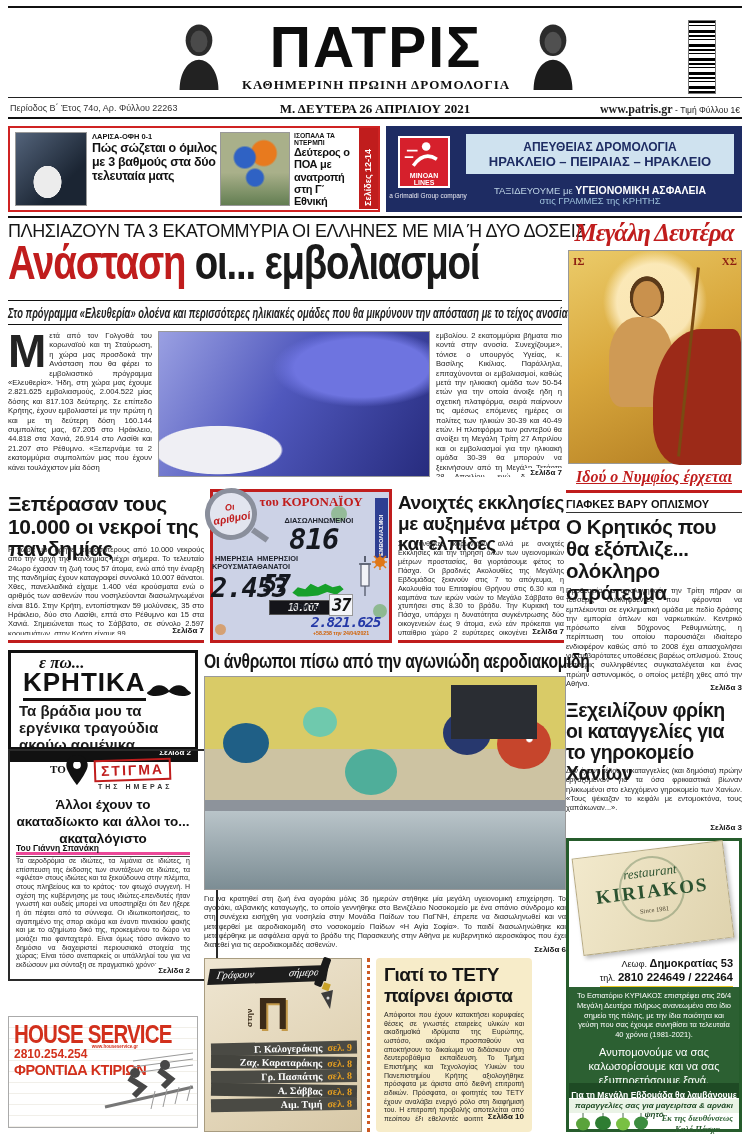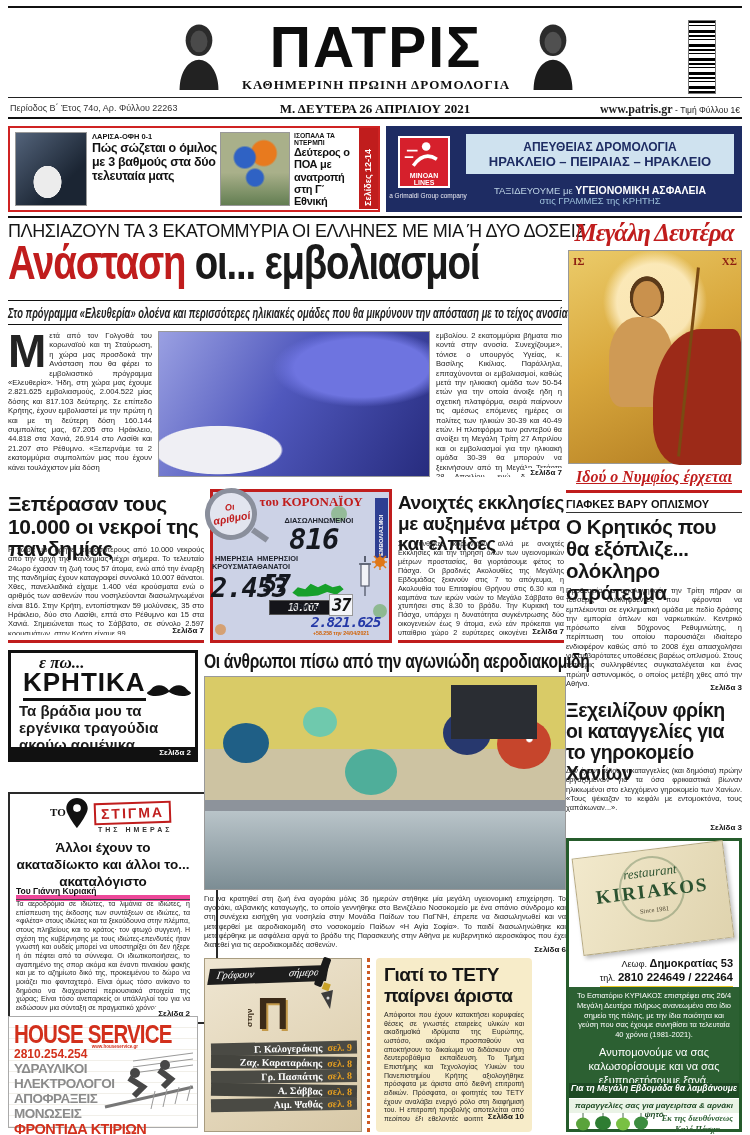--- a/index.html
+++ b/index.html
@@ -228,29 +228,29 @@
     <div class="abs" style="left:12px;top:14px;font-weight:900;font-size:26px;letter-spacing:1px;border-bottom:3px solid #111;padding-bottom:0px">ΚΡΗΤΙΚΑ</div>
     <svg class="abs" style="right:4px;top:30px" width="44" height="15" viewBox="0 0 60 20">
       <path d="M30,10 C24,2 12,0 6,8 C2,13 1,10 0,14 C7,20 21,18 30,12 C39,18 53,20 60,14 C59,10 58,13 54,8 C48,0 36,2 30,10 Z" fill="#111"></path>
     </svg>
     <div class="abs" style="left:8px;top:50px;width:170px;font-weight:600;font-size:15px;line-height:1.12;color:#1c1c1c">Τα βράδια μου τα εργένικα τραγούδια ακούω αρμένικα...</div>
     <div class="abs" style="left:0;bottom:0;width:100%;height:12px;background:#111">
       <span style="float:right;color:#fff;font-size:8px;font-weight:bold;padding:1px 4px 0 0">Σελίδα 2</span>
     </div>
   </div>
 
-  <div class="abs" style="left:8px;top:792px;width:210px;height:232px;border:2px solid #2a2a2a">
+  <div class="abs" style="left:8px;top:749px;width:210px;height:232px;border:2px solid #2a2a2a">
     <span class="abs serif" style="left:40px;top:12px;font-size:11px;font-weight:bold">ΤΟ</span>
     <svg class="abs" style="left:56px;top:4px" width="22" height="30" viewBox="0 0 20 28">
       <path fill-rule="evenodd" d="M10,0 C4.5,0 0,4.2 0,9.6 C0,15.5 10,28 10,28 C10,28 20,15.5 20,9.6 C20,4.2 15.5,0 10,0 Z M10,13 a3.6,3.6 0 1,1 0,-7.2 a3.6,3.6 0 1,1 0,7.2 Z" fill="#111"></path>
     </svg>
     <span class="abs" style="left:84px;top:8px;color:#c01d1d;border:2.5px solid #c01d1d;font-weight:900;font-size:14px;letter-spacing:2px;padding:1px 5px;transform:rotate(-2deg)">ΣΤΙΓΜΑ</span>
     <span class="abs" style="left:88px;top:32px;font-size:7px;font-weight:bold;letter-spacing:3px;color:#333">ΤΗΣ ΗΜΕΡΑΣ</span>
-    <div class="abs" style="left:6px;top:46px;width:174px;text-align:center;font-size:13.5px;font-weight:bold;line-height:1.25;border-bottom:6px solid #ec4899;padding-bottom:4px">Άλλοι έχουν το ακαταδίωκτο και άλλοι το... ακαταλόγιστο</div>
-    <div class="abs" style="left:6px;top:92px;width:174px;font-size:8.5px;font-weight:bold;border-bottom:1px solid #444;padding-bottom:3px">Του Γιάννη Κυριακή</div>
+    <div class="abs" style="left:6px;top:46px;width:174px;text-align:center;font-size:13.5px;font-weight:bold;line-height:1.25;border-bottom:3px solid #ec4899;padding-bottom:4px">Άλλοι έχουν το ακαταδίωκτο και άλλοι το... ακαταλόγιστο</div>
+    <div class="abs" style="left:6px;top:92px;width:174px;font-size:8.5px;font-weight:bold;border-bottom:1px solid #444;padding-bottom:3px">Του Γιάννη Σπανάκη</div>
     <div class="abs clip" style="left:6px;top:106px;width:174px;height:118px">
       <p class="body-txt" style="font-size:7px">Τα αεροδρόμια σε ιδιώτες, τα λιμάνια σε ιδιώτες, η επίσπευση της έκδοσης των συντάξεων σε ιδιώτες, τα «φιλέτα» στους ιδιώτες και τα ξεκούδουνα στην πλέμπα, στους πληβείους και το κράτος· τον φτωχό συγγενή. Η σχέση της κυβέρνησης με τους ιδιώτες-επενδυτές ήταν γνωστή και ουδείς μπορεί να υποστηρίξει ότι δεν ήξερε ή ότι πέφτει από τα σύννεφα. Οι ιδιωτικοποιήσεις, το αγαπημένο της σπορ ακόμα και έναντι πινακίου φακής και με το αζημίωτο δικό της, προκειμένου το δώρο να μοιάζει πιο φανταχτερό. Είναι όμως τόσο ανίκανο το δημόσιο να διαχειριστεί περιουσιακά στοιχεία της χώρας; Είναι τόσο ανεπαρκείς οι υπάλληλοί του για να εκδώσουν μια σύνταξη σε πραγματικό χρόνο;</p>
       <span class="pg">Σελίδα 2</span>
     </div>
   </div>
 
   <div class="abs" style="left:204px;top:651px;width:364px;height:24px">
     <span class="art-title" style="display:inline-block;transform:scaleX(0.78);transform-origin:left center;white-space:nowrap;font-size:20px">Οι άνθρωποι πίσω από την αγωνιώδη αεροδιακομιδή</span>
   </div>
   <div class="abs ph ph-surgery" style="left:204px;top:676px;width:362px;height:214px">
@@ -292,21 +292,21 @@
       </div>
       <div style="background:#4a4a44;color:#fff;margin:1px 0;padding:1px 5px;transform:rotate(-0.8deg);display:flex;justify-content:flex-end;gap:5px">
         <span class="serif" style="font-weight:bold;font-size:10px">Γρ. Πασπάτης</span>
         <span class="serif" style="font-weight:bold;font-size:10px;color:#e8a020">σελ. 8</span>
       </div>
       <div style="background:#44443e;color:#fff;margin:1px 0;padding:1px 5px;transform:rotate(1deg);display:flex;justify-content:flex-end;gap:5px">
         <span class="serif" style="font-weight:bold;font-size:10px">Α. Σάββας</span>
         <span class="serif" style="font-weight:bold;font-size:10px;color:#e8a020">σελ. 8</span>
       </div>
       <div style="background:#4a4a44;color:#fff;margin:1px 0;padding:1px 5px;transform:rotate(-1deg);display:flex;justify-content:flex-end;gap:5px">
-        <span class="serif" style="font-weight:bold;font-size:10px">Αιμ. Ψαθάς</span>
+        <span class="serif" style="font-weight:bold;font-size:10px">Αιμ. Τιμή</span>
         <span class="serif" style="font-weight:bold;font-size:10px;color:#e8a020">σελ. 8</span>
       </div>
     </div>
   </div>
 
   <div class="abs" style="left:367px;top:958px;width:0;height:174px;border-left:3px dotted #cc5a22"></div>
 
   <div class="abs" style="left:376px;top:958px;width:156px;height:174px;background:#f7ecc9;border-radius:4px;padding:7px 8px">
     <div class="art-title" style="font-size:19px">Γιατί το ΤΕΤΥ παίρνει άριστα</div>
     <div class="clip" style="position:relative;width:140px;height:110px;margin-top:5px">
@@ -331,21 +331,21 @@
     <div class="abs" style="right:6px;top:112px;text-align:right">
       <span style="font-size:9px">Λεωφ. </span><span style="font-size:11px;font-weight:800">Δημοκρατίας 53</span>
     </div>
     <div class="abs" style="right:6px;top:126px;text-align:right;border-bottom:3px solid #e8c81e;padding-bottom:1px">
       <span style="font-size:9px">τηλ. </span><span style="font-size:11.5px;font-weight:800">2810 224649 / 222464</span>
     </div>
     <div class="abs kir-green" style="left:0;top:146px;width:170px;height:96px;padding:4px 6px">
       <p style="font-size:7.5px;line-height:1.3;text-align:center">Το Εστιατόριο ΚΥΡΙΑΚΟΣ επιστρέφει στις 26/4 Μεγάλη Δευτέρα πλήρως ανανεωμένο στο ίδιο σημείο της πόλης, με την ίδια ποιότητα και γεύση που σας έχουμε συνηθίσει τα τελευταία 40 χρόνια (1981-2021).</p>
       <p style="font-size:11px;line-height:1.3;text-align:center;margin-top:5px">Ανυπομονούμε να σας καλωσορίσουμε και να σας εξυπηρετήσουμε ξανά.</p>
     </div>
-    <div class="abs" style="left:0;top:242px;width:170px;height:15px;background:#1e4a24;color:#fff;text-align:center;font-style:italic;font-weight:bold;font-size:8.5px;padding-top:0">Για τη Μεγάλη Εβδομάδα θα λαμβάνουμε</div>
+    <div class="abs" style="left:0;top:242px;width:170px;height:15px;background:#1e4a24;color:#fff;text-align:center;font-weight:bold;font-size:8.5px;padding-top:7px">Για τη Μεγάλη Εβδομάδα θα λαμβάνουμε</div>
     <div class="abs" style="left:0;top:258px;width:170px;height:14px;background:#eaf3e6;color:#1e4a24;text-align:center;font-style:italic;font-weight:bold;font-size:8px;padding-top:2px">παραγγελίες σας για μαγειρίτσα &amp; αρνάκι ψητό</div>
     <svg class="abs" style="left:4px;top:272px" width="84" height="18" viewBox="0 0 84 18">
       <g stroke="#1e4a24" stroke-width="0.8" fill="none">
           <line x1="10" y1="0" x2="10" y2="5"></line>
           <line x1="30" y1="0" x2="30" y2="4"></line>
           <line x1="50" y1="0" x2="50" y2="5"></line>
           <line x1="68" y1="0" x2="68" y2="4"></line>
         </g>
       <ellipse cx="10" cy="11" rx="7" ry="6.5" fill="#5aa33c"></ellipse>
         <ellipse cx="30" cy="10" rx="8" ry="7" fill="#2e7d32"></ellipse>
@@ -358,26 +358,20 @@
     </div>
   </div>
 
   <div class="abs" style="left:8px;top:1016px;width:190px;height:112px;border:1px solid #aaa;padding:3px 5px;background:repeating-linear-gradient(#fff 0 10px,#f1efe9 10px 11px)">
     <div style="height:24px">
       <span style="display:inline-block;transform:scaleX(0.82);transform-origin:left center;white-space:nowrap;color:#d2301c;font-weight:900;font-size:25px;letter-spacing:-1px">HOUSE SERVICE</span>
     </div>
     <div>
       <span style="color:#d2301c;font-weight:800;font-size:12px">2810.254.254</span>
       <span style="color:#d2301c;font-size:4.5px;font-weight:bold;vertical-align:top">www.houseservice.gr</span>
-    </div>
-    <div style="color:#8b8b8b;font-weight:800;font-size:13.5px;line-height:1.1;letter-spacing:-0.5px">
-      <div>ΥΔΡΑΥΛΙΚΟΙ</div>
-      <div>ΗΛΕΚΤΡΟΛΟΓΟΙ</div>
-      <div>ΑΠΟΦΡΑΞΕΙΣ</div>
-      <div>ΜΟΝΩΣΕΙΣ</div>
     </div>
     <div style="color:#d2301c;font-weight:900;font-size:14.5px;letter-spacing:-0.5px">ΦΡΟΝΤΙΔΑ ΚΤΙΡΙΩΝ</div>
     <svg class="abs" style="right:2px;bottom:14px" width="92" height="62" viewBox="0 0 92 62">
       <g stroke="#9a9a9a" stroke-width="1">
           <line x1="30" y1="10" x2="90" y2="2"></line>
           <line x1="30" y1="16" x2="90" y2="8"></line>
           <line x1="30" y1="22" x2="90" y2="14"></line>
         </g>
       <line x1="2" y1="56" x2="90" y2="36" stroke="#777" stroke-width="3"></line>
       <g stroke="#9a9a9a" stroke-width="1">

